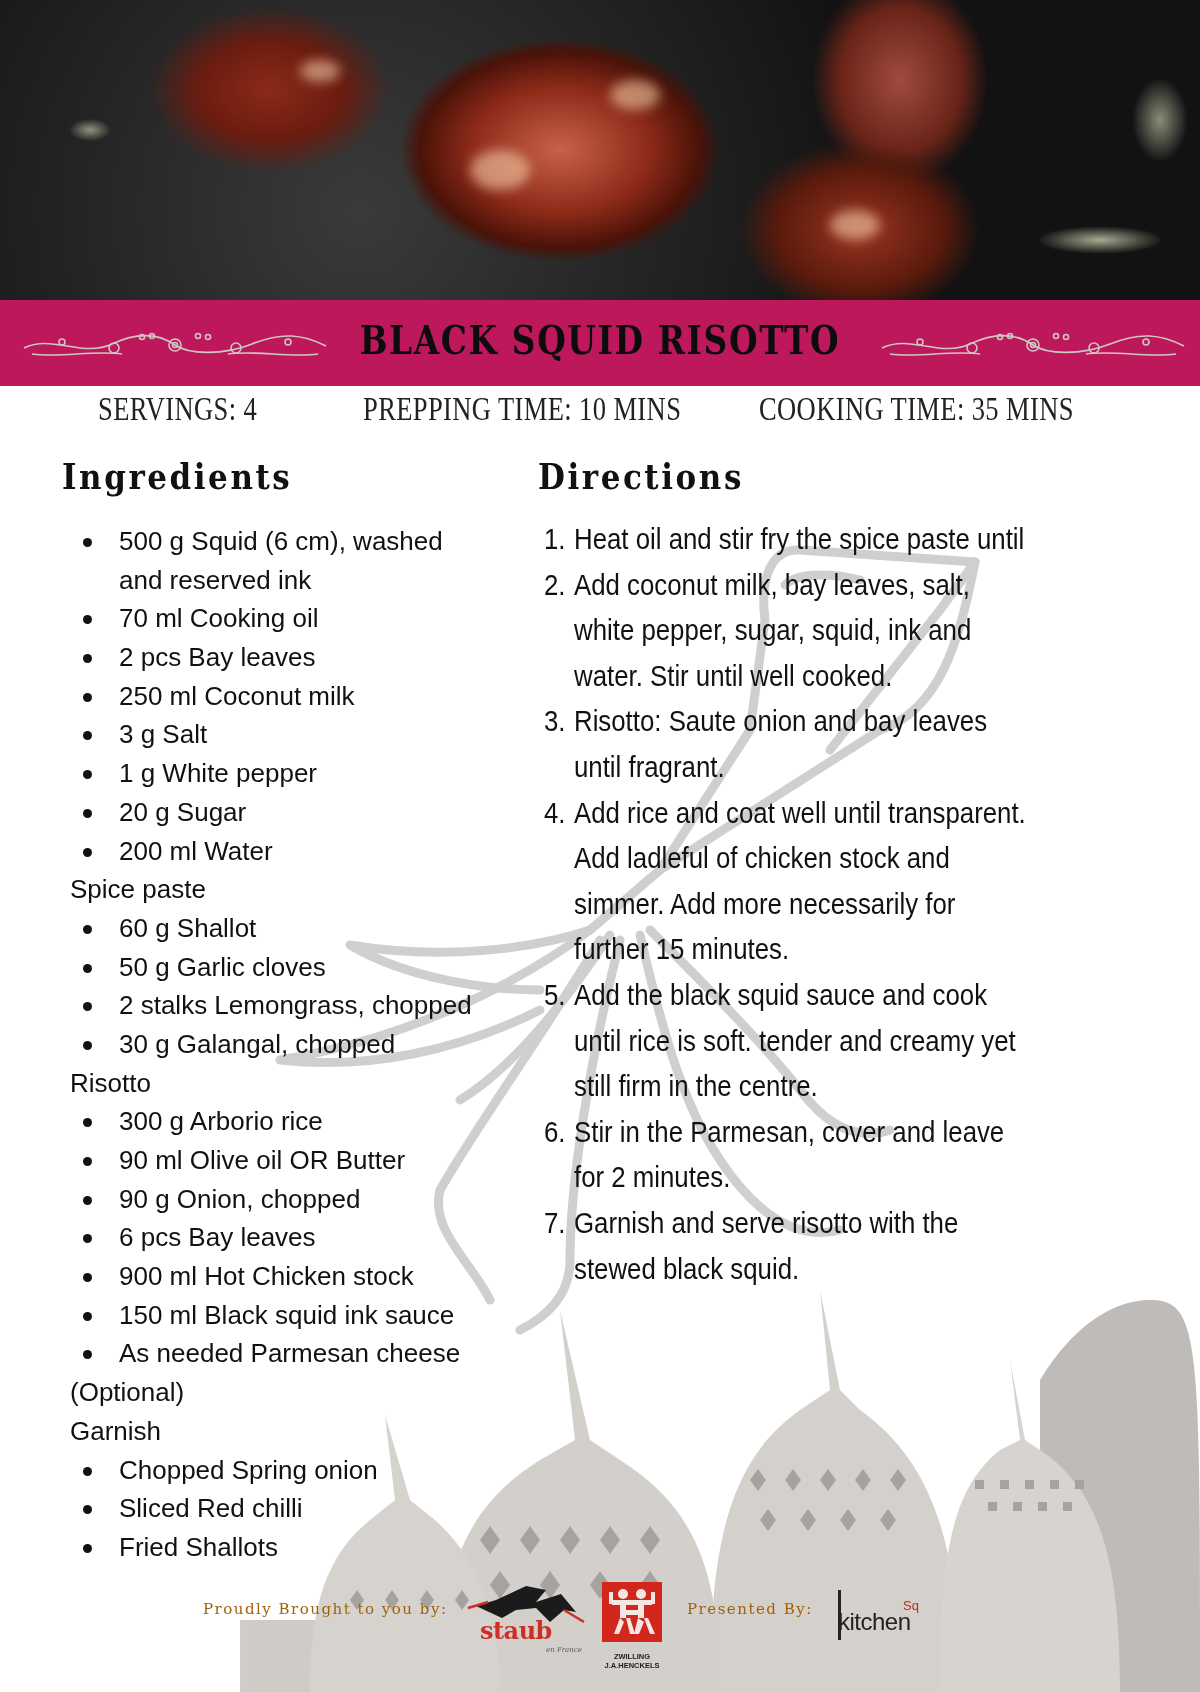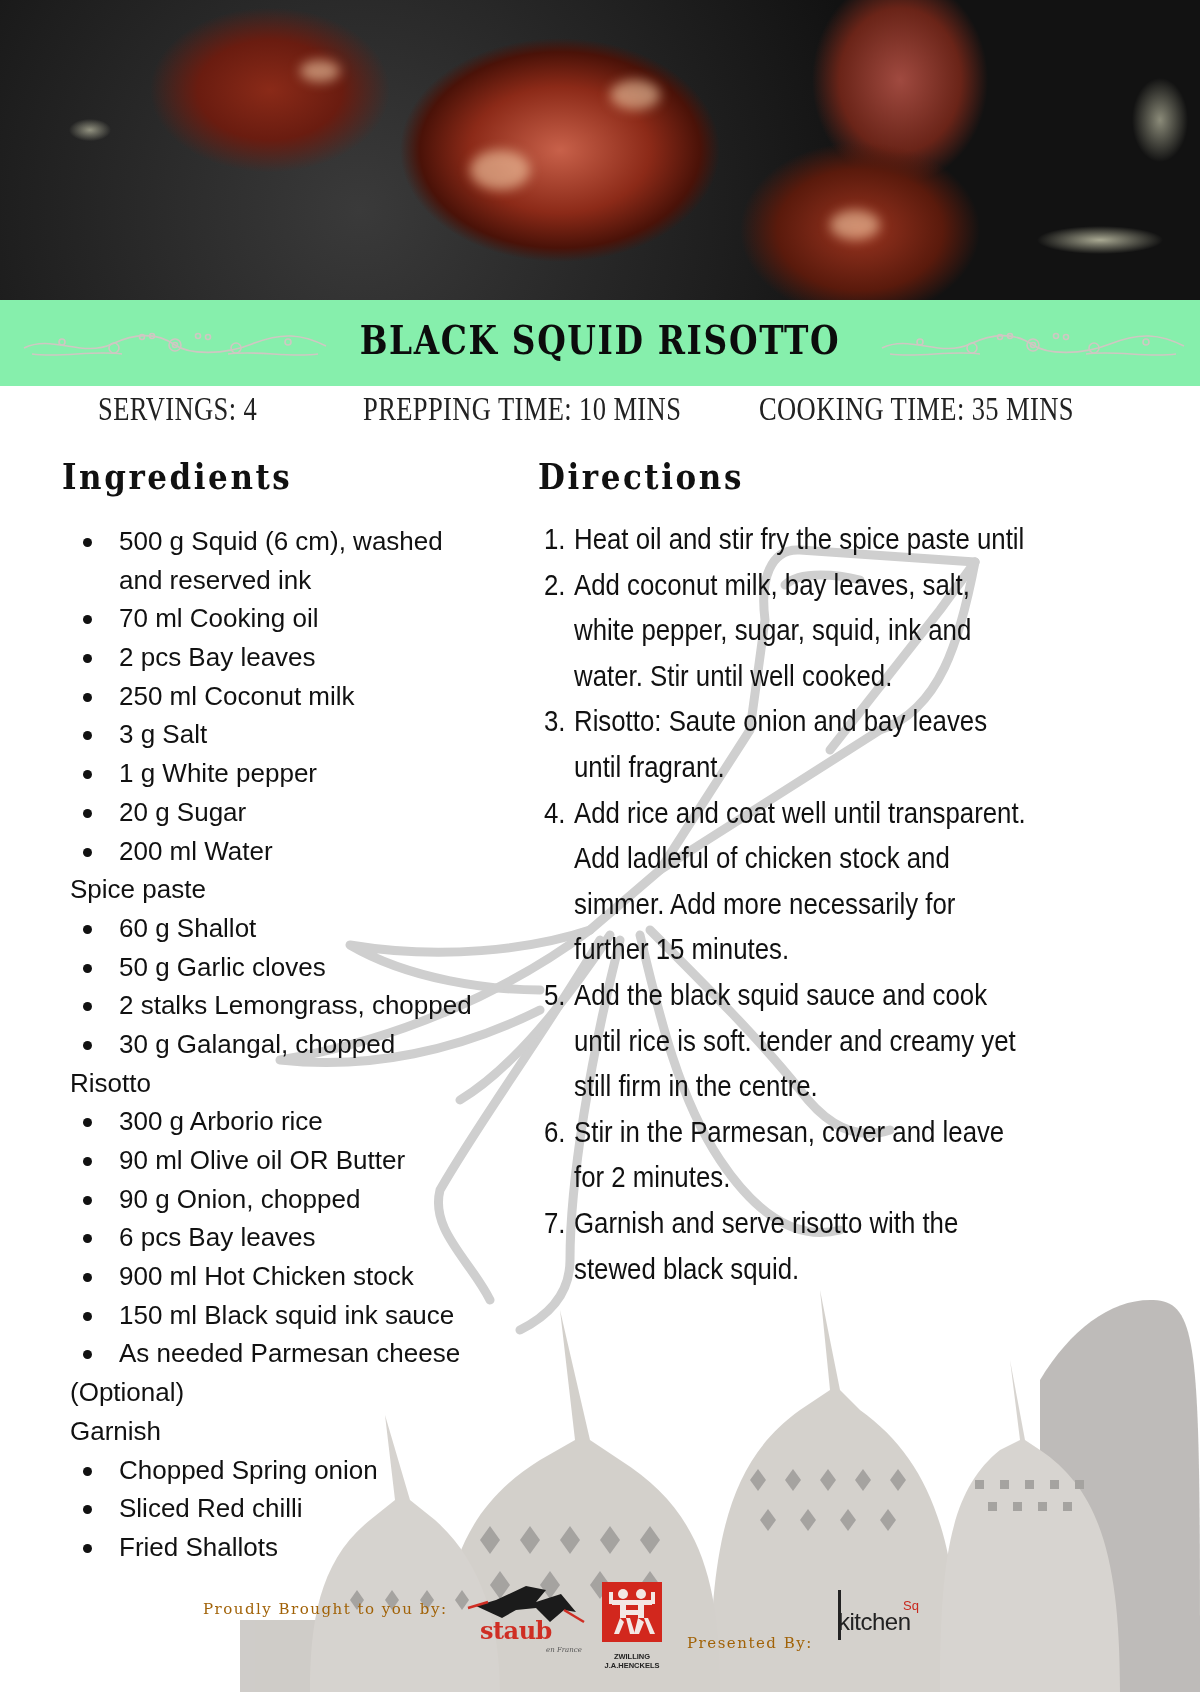--- a/index.html
+++ b/index.html
@@ -17,21 +17,21 @@
         radial-gradient(ellipse 200px 140px at 560px 150px, #c8614a 0%, #8c2a18 45%, #4a1208 70%, transparent 80%),
         radial-gradient(ellipse 150px 110px at 860px 230px, #9a3420 0%, #5a1a0c 55%, transparent 80%),
         radial-gradient(ellipse 110px 130px at 900px 80px, #a04a40 0%, #6a2418 55%, transparent 80%),
         radial-gradient(circle at 30% 70%, #3a3a3a 0, #121212 60%),
         #1a1a1a;
     }
     .hero .glint {
       position: absolute; border-radius: 50%; background: rgba(255,220,180,0.55); filter: blur(6px);
     }
     .title-band {
-      position: absolute; left: 0; top: 300px; width: 1200px; height: 86px; background: #86efac;
+      position: absolute; left: 0; top: 300px; width: 1200px; height: 86px; background: #be185d;
     }
     .flourish {
       position: absolute; top: 32px; height: 26px;
     }
     .title {
       position: absolute; left: 0; width: 1200px; top: 16px; text-align: center;
       font-family: "DejaVu Serif", serif; font-weight: bold; font-size: 40px; letter-spacing: 2px;
       color: #0c0c0c; transform: scaleX(0.82); transform-origin: 600px 0;
     }
     .meta {
@@ -334,17 +334,17 @@
       <path d="M36 36 L32 52 L37 52 L42 40 Z"></path>
         <path d="M42 36 L48 52 L53 52 L46 36 Z"></path>
     </g>
   </svg>
 </div>
 <div class="zwilling-text">
   <div>ZWILLING</div>
   <div>J.A.HENCKELS</div>
 </div>
 
-<div class="footer-label" style="left:687px;top:1600px;margin-top:34px;">Presented By:</div>
+<div class="footer-label" style="left:687px;top:1600px;">Presented By:</div>
 
 <div class="kitchen-fork"></div>
 <div class="kitchen">kitchen</div>
 <div class="kitchen-sq">Sq</div>
 
 </body></html>

